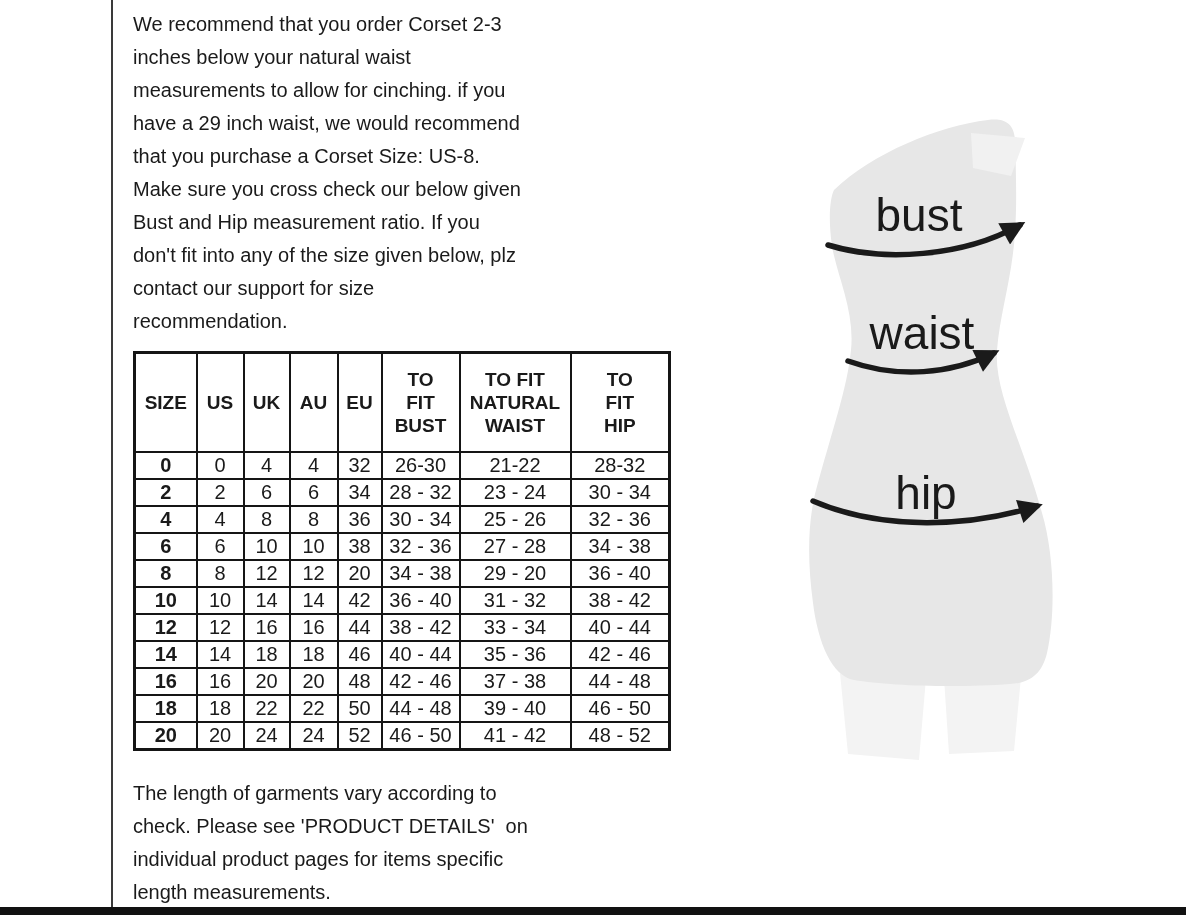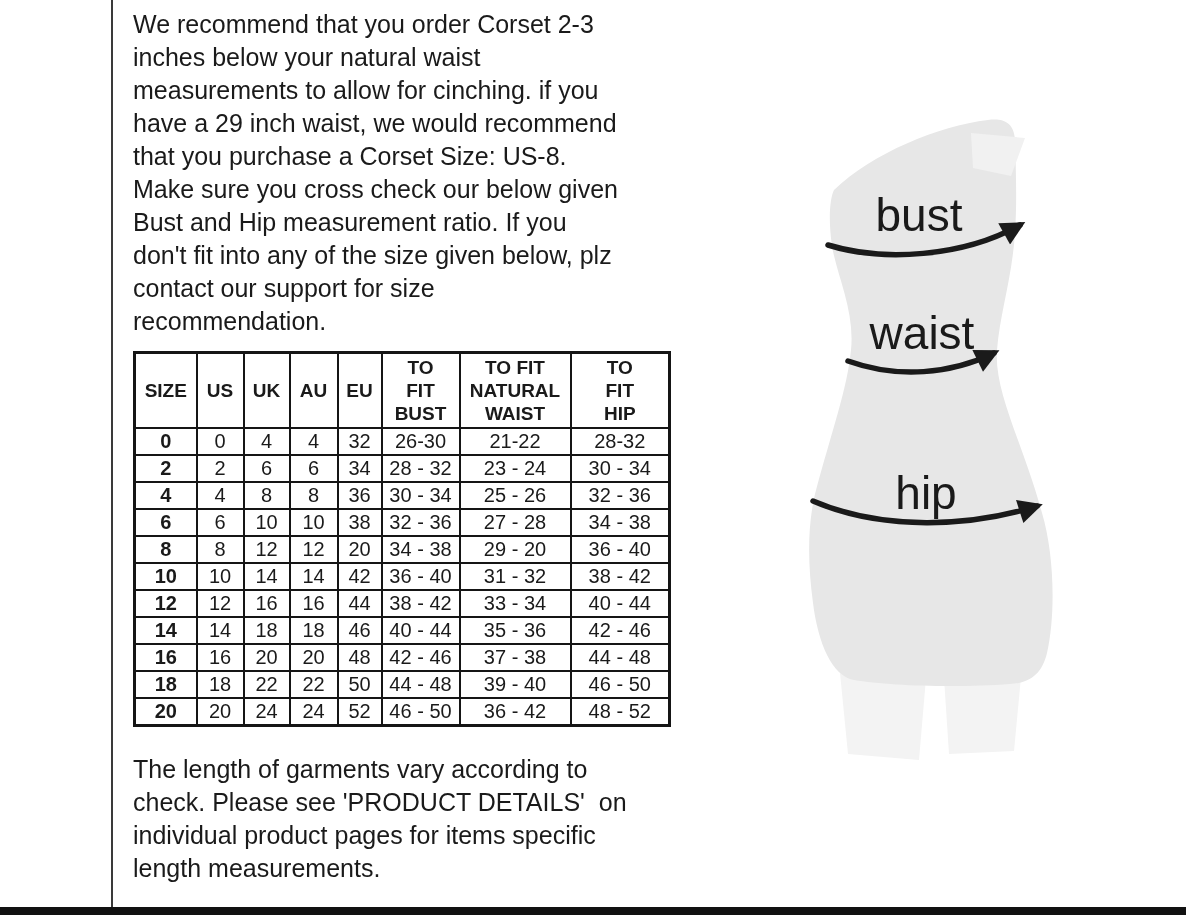--- a/index.html
+++ b/index.html
@@ -9,32 +9,32 @@
   }
   *{margin:0;padding:0;box-sizing:border-box;}
   html,body{background:#fff;}
   .page{
     position:relative;width:1186px;height:915px;background:var(--background);
     overflow:hidden;font-family:"Liberation Sans",sans-serif;color:var(--text);
   }
   .left-rule{position:absolute;left:111px;top:0;width:2px;height:907px;background:var(--rule);}
   .bottom-bar{position:absolute;left:0;bottom:0;width:100%;height:8px;background:var(--bottom_bar);}
   .content{position:absolute;left:133px;top:8px;width:540px;}
-  .para .line{font-size:25px;line-height:33px;white-space:pre;color:var(--text);}
+  .para .line{font-size:20px;line-height:33px;white-space:pre;color:var(--text);}
   .size-table{
     border-collapse:collapse;margin-top:13px;table-layout:fixed;width:535px;
   }
   .size-table th,.size-table td{
     border:2px solid var(--table_border);text-align:center;vertical-align:middle;
     color:var(--text);
   }
   .size-table{border:3px solid var(--table_border);}
   .size-table th{
     font-size:19px;font-weight:bold;line-height:23px;white-space:pre-line;
-    height:72px;padding:2px 0;
+    height:72px;padding:14px 0;
   }
   .size-table td{font-size:20px;height:27px;line-height:23px;padding:0;}
   .size-table td.size-col{font-weight:bold;}
   .footer-para{margin-top:26px;}
   .figure{position:absolute;left:788px;top:98px;width:340px;height:710px;}
   .figure svg{display:block;width:100%;height:100%;}
   .fig-label{
     font-family:"Liberation Sans",sans-serif;font-size:46px;fill:var(--text);
   }
 </style>
@@ -190,21 +190,21 @@
             <td>39 - 40</td>
             <td>46 - 50</td>
           </tr>
           <tr>
             <td class="size-col">20</td>
             <td>20</td>
             <td>24</td>
             <td>24</td>
             <td>52</td>
             <td>46 - 50</td>
-            <td>36 - 42</td>
+            <td>41 - 42</td>
             <td>48 - 52</td>
           </tr>
         </tbody>
     </table>
 
     <div class="para footer-para" id="footer">
         <div class="line">The length of garments vary according to</div>
         <div class="line">check. Please see 'PRODUCT DETAILS'  on</div>
         <div class="line">individual product pages for items specific</div>
         <div class="line">length measurements.</div>

